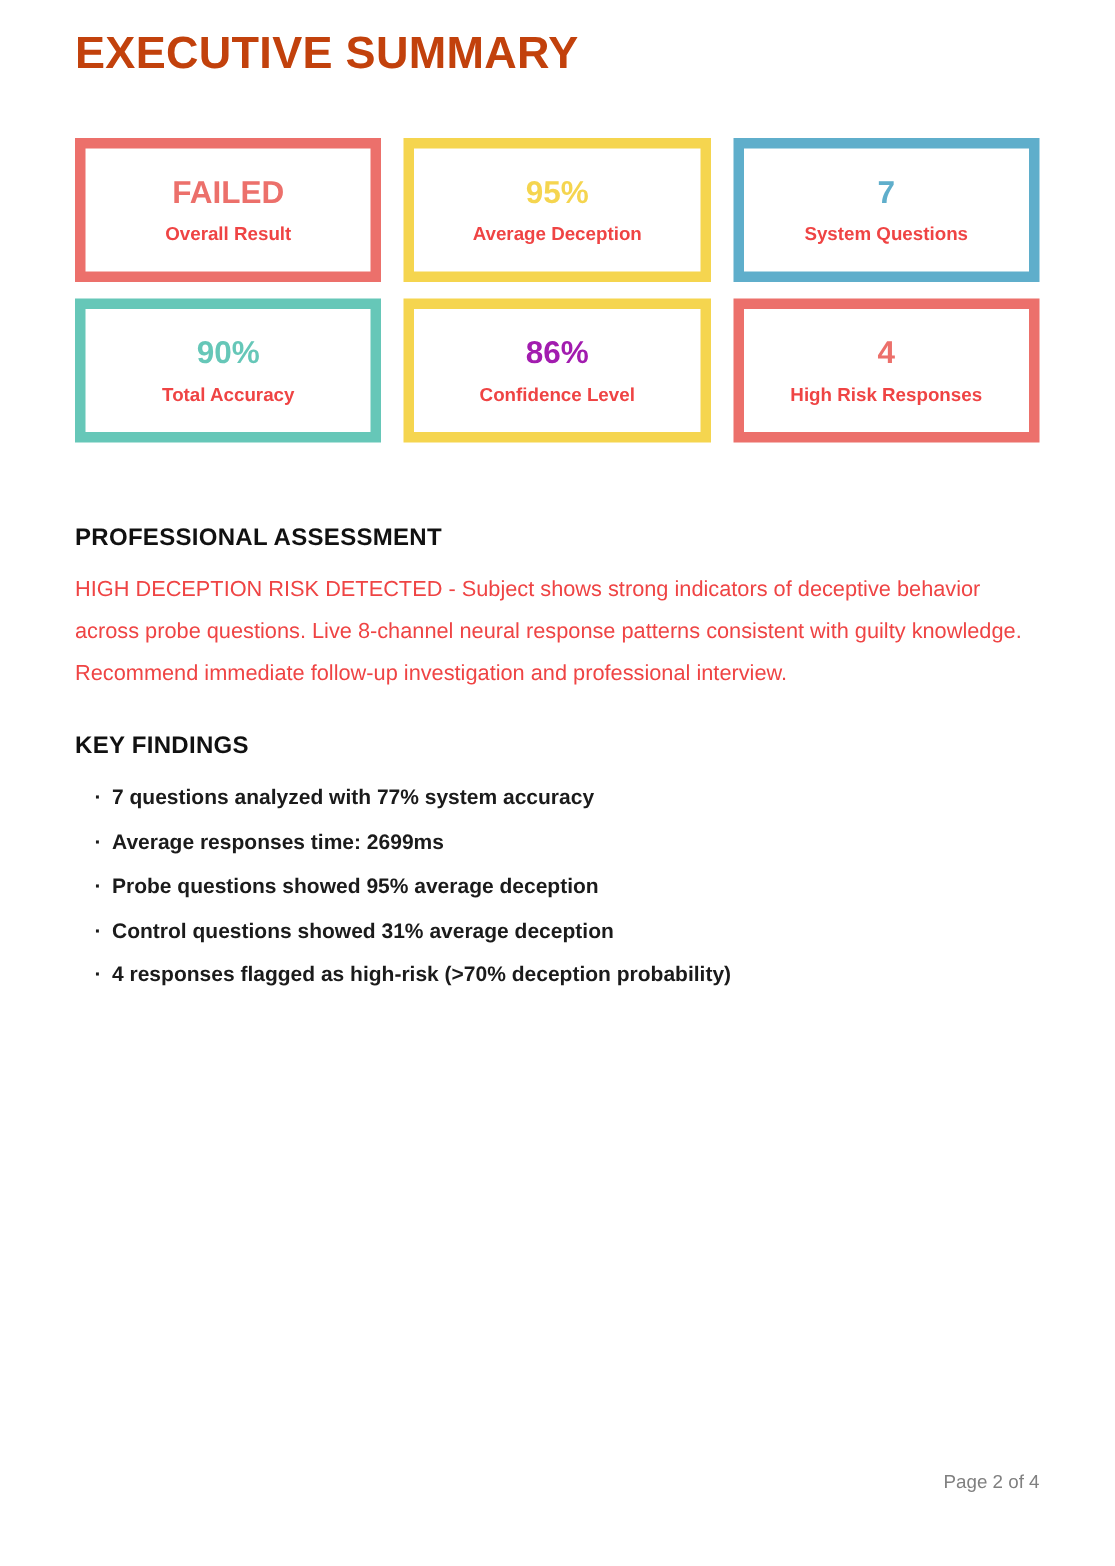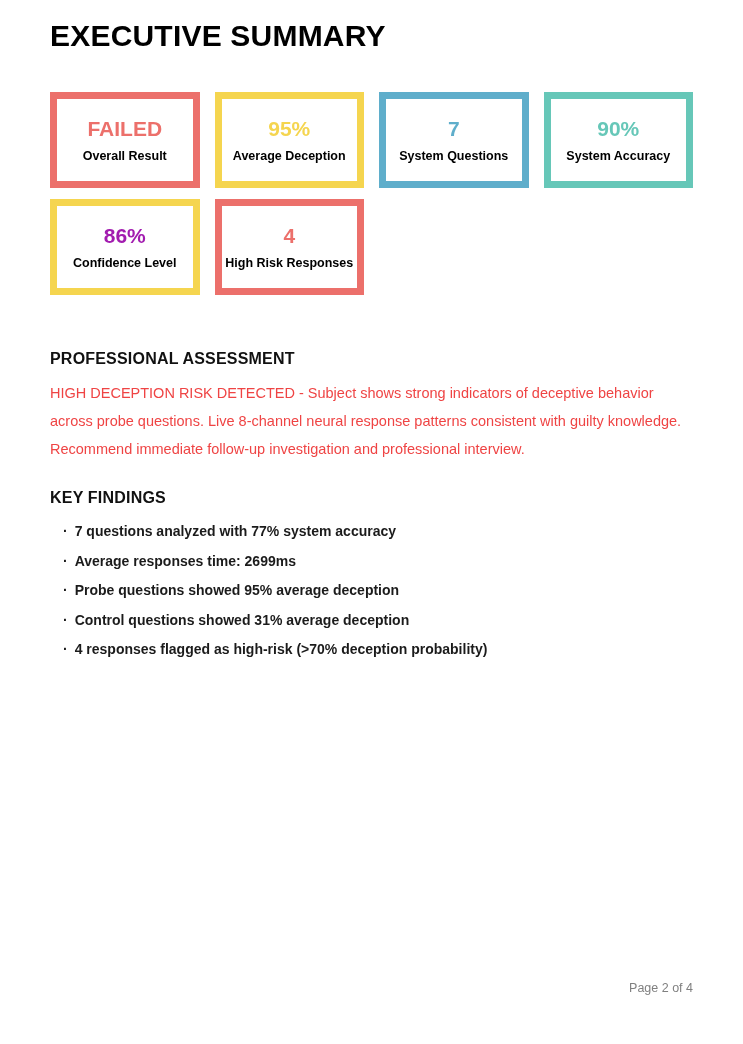--- a/index.html
+++ b/index.html
@@ -15,27 +15,27 @@
     height: 1044px;
     background: #ffffff;
     overflow: hidden;
     padding: 0 50px;
   }
   .doc-title {
     margin-top: 18px;
     font-size: 30px;
     font-weight: bold;
     letter-spacing: 0.2px;
-    color: #000000;
+    color: #c2410c;
     line-height: 36px;
   }
   .cards-grid {
     margin-top: 38px;
     display: grid;
-    grid-template-columns: repeat(4, 1fr);
+    grid-template-columns: repeat(3, 1fr);
     grid-auto-rows: 96px;
     column-gap: 15px;
     row-gap: 11px;
   }
   .card {
     background: #ffffff;
     border: 7px solid #cccccc; 
     display: flex;
     flex-direction: column;
     align-items: center;
@@ -44,21 +44,21 @@
   }
   .card-value {
     font-size: 21px;
     font-weight: bold;
     line-height: 24px;
   }
   .card-label {
     margin-top: 8px;
     font-size: 12.5px;
     font-weight: bold;
-    color: #000000;
+    color: #ef4444;
   }
   .section-heading {
     font-size: 16px;
     font-weight: bold;
     color: #111111;
     line-height: 24px;
     letter-spacing: 0.2px;
   }
   .assessment-heading { margin-top: 52px; }
   .assessment-body {
@@ -113,21 +113,21 @@
       <div class="card-label">Average Deception</div>
     </div>
 
     <div class="card" style="border-color: rgb(95, 174, 203);">
       <div class="card-value" style="color: rgb(95, 174, 203);">7</div>
       <div class="card-label">System Questions</div>
     </div>
 
     <div class="card" style="border-color: rgb(102, 199, 184);">
       <div class="card-value" style="color: rgb(102, 199, 184);">90%</div>
-      <div class="card-label">System Accuracy</div>
+      <div class="card-label">Total Accuracy</div>
     </div>
 
     <div class="card" style="border-color: rgb(245, 213, 79);">
       <div class="card-value" style="color: #a21caf;">86%</div>
       <div class="card-label">Confidence Level</div>
     </div>
 
     <div class="card" style="border-color: rgb(236, 112, 107);">
       <div class="card-value" style="color: rgb(236, 112, 107);">4</div>
       <div class="card-label">High Risk Responses</div>

